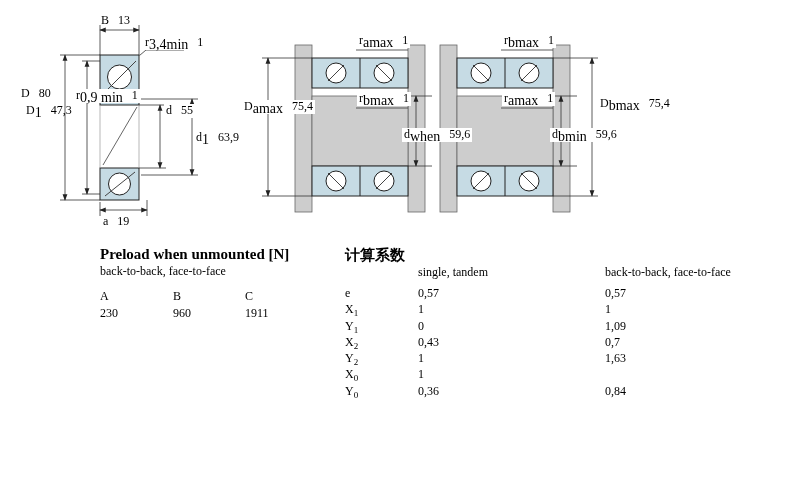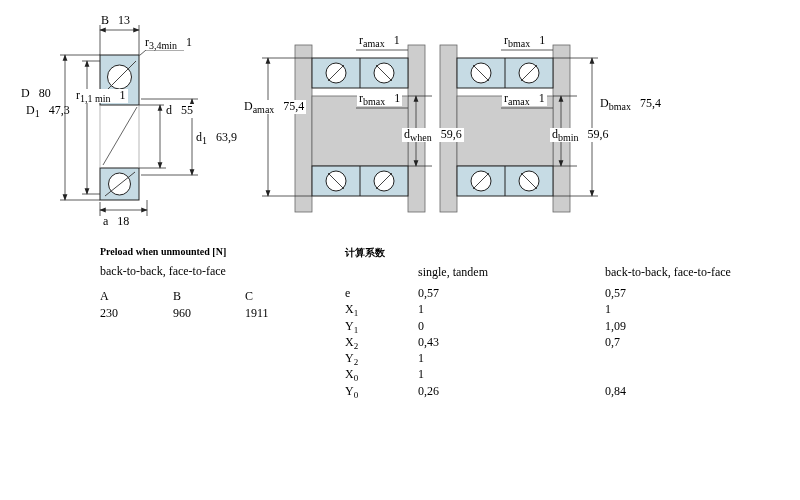--- a/index.html
+++ b/index.html
@@ -1,24 +1,24 @@
 <!DOCTYPE html>
 <html><head>
 <meta charset="utf-8">
 <style>
   *{box-sizing:border-box;margin:0;padding:0}
   html,body{width:800px;height:500px;background:#fff;color:#000;
     font-family:"Liberation Serif","DejaVu Serif",serif}
   #stage{position:relative;width:800px;height:448px;overflow:hidden;background:#fff}
   #drawings{position:absolute;left:0;top:0}
   .dim{position:absolute;font-size:12px;line-height:1.15;white-space:nowrap}
-  .dim sub{font-size:10px;line-height:0}
+  .dim sub{font-size:14px;line-height:0}
   .dim .val{margin-left:9px}
   .wbg{background:#fff;padding:0 2px}
-  .tbl-title{position:absolute;font-size:10px;font-weight:bold;white-space:nowrap}
+  .tbl-title{position:absolute;font-size:15px;font-weight:bold;white-space:nowrap}
   .tbl-sub{position:absolute;font-size:12px;white-space:nowrap}
   .row3{position:absolute;display:flex;font-size:12px}
   .row3 span{display:inline-block}
   .c-a{width:73px}.c-b{width:72px}
   #factors{position:absolute;left:345px;top:266px;width:445px;font-size:12px}
   .f-row{display:flex;height:16.3px;line-height:16.3px;white-space:nowrap}
   .f-head{height:19px;line-height:13px}
   .f-lab{width:73px}
   .f-c1{width:187px}
   .f-c2{flex:1}
@@ -129,33 +129,33 @@
   <div class="dim" style="left:101px;top:14px">
     <span>B</span><sub></sub><span class="val">13</span>
   </div>
   <div class="dim wbg" style="left:143px;top:36px">
     <span>r</span><sub>3,4min</sub><span class="val">1</span>
   </div>
   <div class="dim" style="left:21px;top:87px">
     <span>D</span><sub></sub><span class="val">80</span>
   </div>
   <div class="dim wbg" style="left:74px;top:89px">
-    <span>r</span><sub>1,1 min</sub><span class="val">1</span>
+    <span>r</span><sub>0,9 min</sub><span class="val">1</span>
   </div>
   <div class="dim" style="left:26px;top:104px">
     <span>D</span><sub>1</sub><span class="val">47,3</span>
   </div>
   <div class="dim wbg" style="left:164px;top:104px">
     <span>d</span><sub></sub><span class="val">55</span>
   </div>
   <div class="dim" style="left:196px;top:131px">
     <span>d</span><sub>1</sub><span class="val">63,9</span>
   </div>
   <div class="dim" style="left:103px;top:215px">
-    <span>a</span><sub></sub><span class="val">18</span>
+    <span>a</span><sub></sub><span class="val">19</span>
   </div>
 
   <div class="dim wbg" style="left:357px;top:34px">
     <span>r</span><sub>amax</sub><span class="val">1</span>
   </div>
   <div class="dim wbg" style="left:242px;top:100px">
     <span>D</span><sub>amax</sub><span class="val">75,4</span>
   </div>
   <div class="dim wbg" style="left:357px;top:92px">
     <span>r</span><sub>bmax</sub><span class="val">1</span>
@@ -213,25 +213,26 @@
       <span class="f-c2">1,09</span>
     </div>
     <div class="f-row">
       <span class="f-lab"><span>X</span><sub>2</sub></span>
       <span class="f-c1">0,43</span>
       <span class="f-c2">0,7</span>
     </div>
     <div class="f-row">
       <span class="f-lab"><span>Y</span><sub>2</sub></span>
       <span class="f-c1">1</span>
+      <span class="f-c2">1,63</span>
     </div>
     <div class="f-row">
       <span class="f-lab"><span>X</span><sub>0</sub></span>
       <span class="f-c2">1</span>
     </div>
     <div class="f-row">
       <span class="f-lab"><span>Y</span><sub>0</sub></span>
-      <span class="f-c1">0,26</span>
+      <span class="f-c1">0,36</span>
       <span class="f-c2">0,84</span>
     </div>
   </div>
 
 </div>
 
 </body></html>

